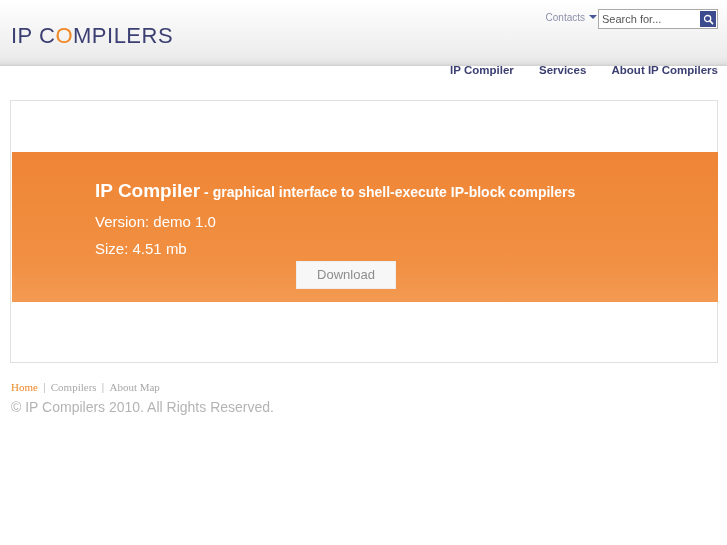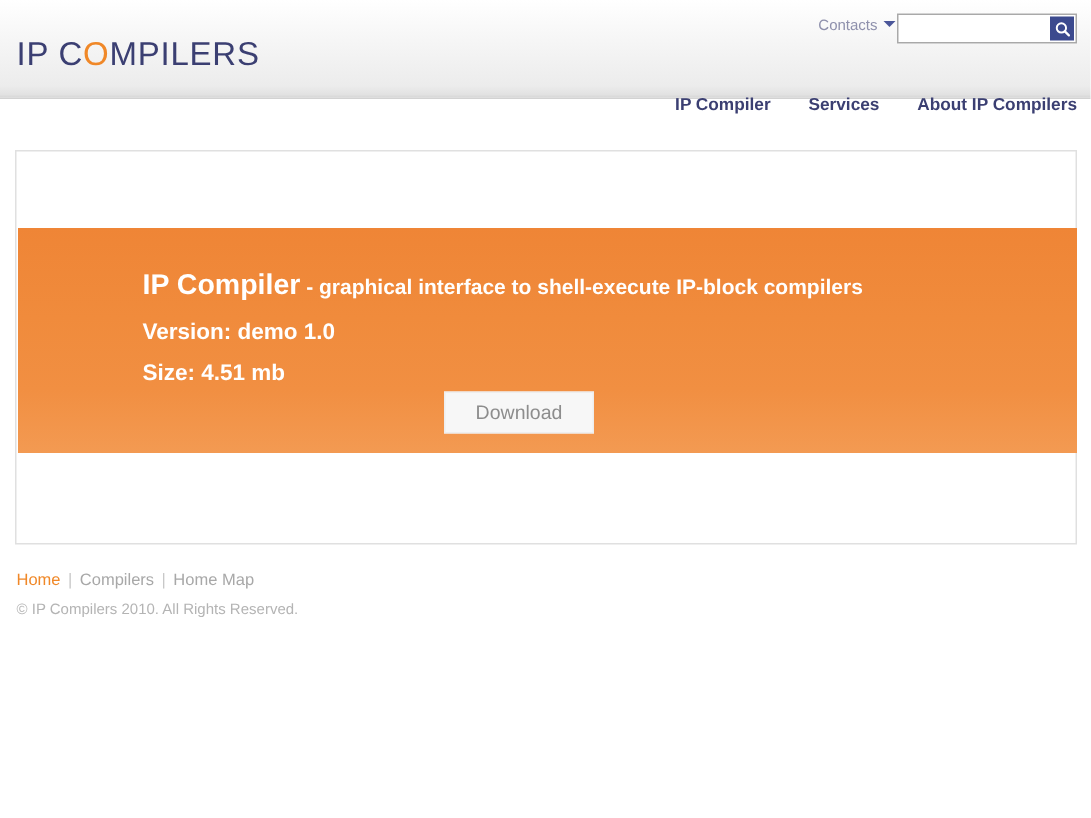--- a/index.html
+++ b/index.html
@@ -151,21 +151,21 @@
   .banner-title .sub {
     font-size: 14px;
     font-weight: bold;
     color: #ffffff;
   }
 
   .banner-line {
     position: absolute;
     left: 83px;
     font-size: 15px;
-    font-weight: bold;
+    font-weight: normal;
     color: #ffffff;
     white-space: nowrap;
     line-height: 1;
   }
   .banner-version { top: 62px; }
   .banner-size { top: 89px; }
 
   .download-btn {
     position: absolute;
     left: 284px;
@@ -193,46 +193,48 @@
   .footer-links {
     font-size: 11px;
     color: #a8a8a8;
     line-height: 16px;
     white-space: nowrap;
   }
   .footer-links a {
     color: #a8a8a8;
     text-decoration: none;
     cursor: pointer;
+    font-family: Liberation Serif, serif;
   }
   .footer-links a.home { color: #f08828; }
   .footer-sep { color: #c8c8c8; margin: 0 5px; }
 
   .copyright {
     margin-top: 4px;
-    font-size: 10px;
+    font-size: 14px;
     color: #b4b4b4;
     line-height: 16px;
     white-space: nowrap;
   }
 </style>
 </head>
 <body>
 
 <div class="header">
 
   <div class="logo">
     <span>IP C</span><span class="accent">O</span><span>MPILERS</span>
   </div>
 
   <div class="lang-select">
     <span>Contacts</span><span class="lang-caret"></span>
   </div>
 
   <div class="search-wrap">
+    <input class="search-input" type="text" placeholder="Search for..." style="">
     <button class="search-btn">
       <svg width="11" height="11" viewBox="0 0 11 11">
         <circle cx="4.6" cy="4.6" r="3.1" fill="none" stroke="#ffffff" stroke-width="1.3"></circle>
         <line x1="6.9" y1="6.9" x2="9.6" y2="9.6" stroke="#ffffff" stroke-width="1.5" stroke-linecap="round"></line>
       </svg>
     </button>
   </div>
 
   <div class="nav">
     <a>IP Compiler</a>
@@ -254,18 +256,18 @@
     <div class="banner-line banner-size">Size: 4.51 mb</div>
 
     <button class="download-btn">Download</button>
   </div>
 
 </div>
 
 <div class="footer">
 
   <div class="footer-links">
-    <a class="home">Home</a><span class="footer-sep">|</span><a>Compilers</a><span class="footer-sep">|</span><a>Home Map</a>
+    <a class="home">Home</a><span class="footer-sep">|</span><a>Compilers</a><span class="footer-sep">|</span><a>About Map</a>
   </div>
 
   <div class="copyright">© IP Compilers 2010. All Rights Reserved.</div>
 
 </div>
 
 </body></html>

